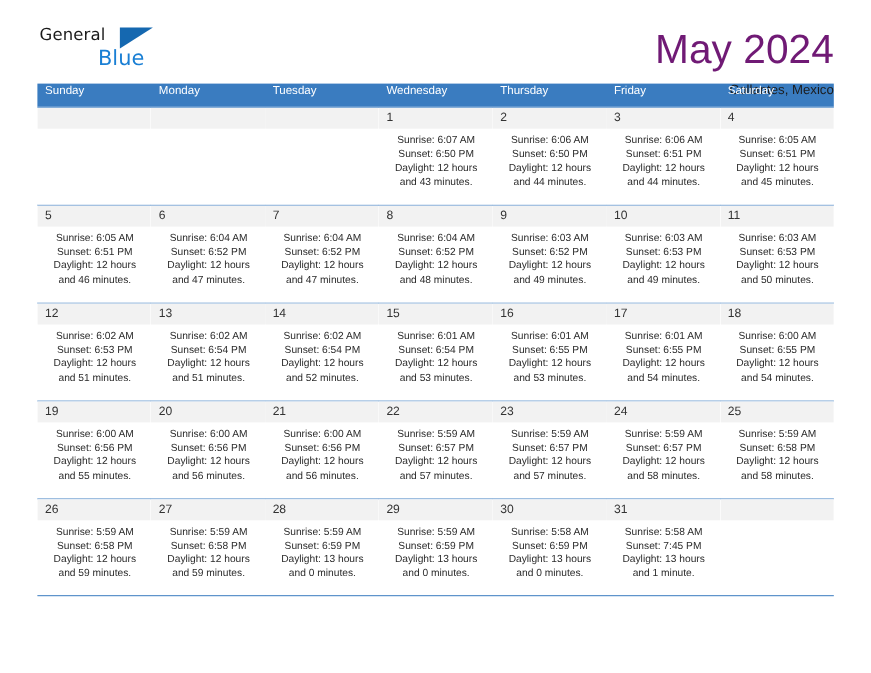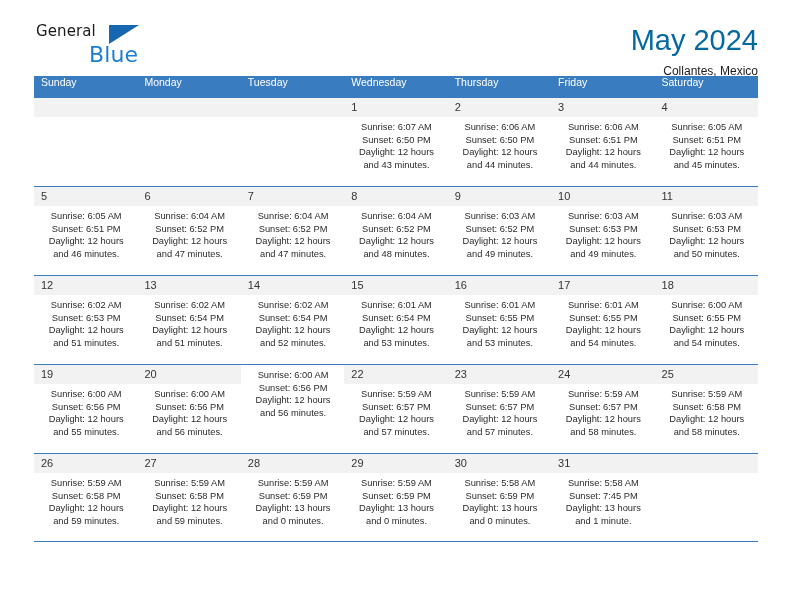--- a/index.html
+++ b/index.html
@@ -52,32 +52,32 @@
     top: 3px;
     width: 0;
     height: 0;
     border-left: 30px solid #1568b0;
     border-bottom: 19px solid transparent;
   }
   .logo-blue {
     position: absolute;
     left: 55px;
     top: 20px;
-    font-size: 22px;
+    font-size: 19px;
     letter-spacing: 0.1px;
     color: #1a7fd4;
     font-family: "DejaVu Sans", sans-serif;
   }
   .title-block {
     text-align: right;
     padding-top: 2px;
   }
   .cal-title {
-    font-size: 29px;
-    color: #0369a1;
+    font-size: 37px;
+    color: #701a75;
     font-weight: normal;
     line-height: 1.15;
     white-space: nowrap;
   }
   .cal-subtitle {
     font-size: 12px;
     color: #1c1c1c;
     margin-top: 7px;
     white-space: nowrap;
   }
@@ -379,20 +379,21 @@
           <div class="day-cell">
             <div class="day-num-band">20</div>
             <div class="day-body">
               <div>Sunrise: 6:00 AM</div>
               <div>Sunset: 6:56 PM</div>
               <div>Daylight: 12 hours</div>
               <div>and 56 minutes.</div>
             </div>
           </div>
           <div class="day-cell">
+            <div class="day-num-band">21</div>
             <div class="day-body">
               <div>Sunrise: 6:00 AM</div>
               <div>Sunset: 6:56 PM</div>
               <div>Daylight: 12 hours</div>
               <div>and 56 minutes.</div>
             </div>
           </div>
           <div class="day-cell">
             <div class="day-num-band">22</div>
             <div class="day-body">

